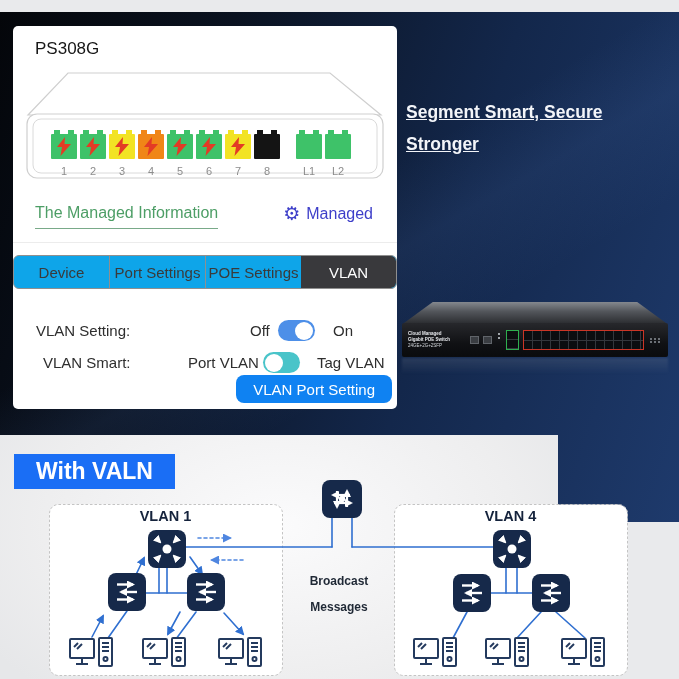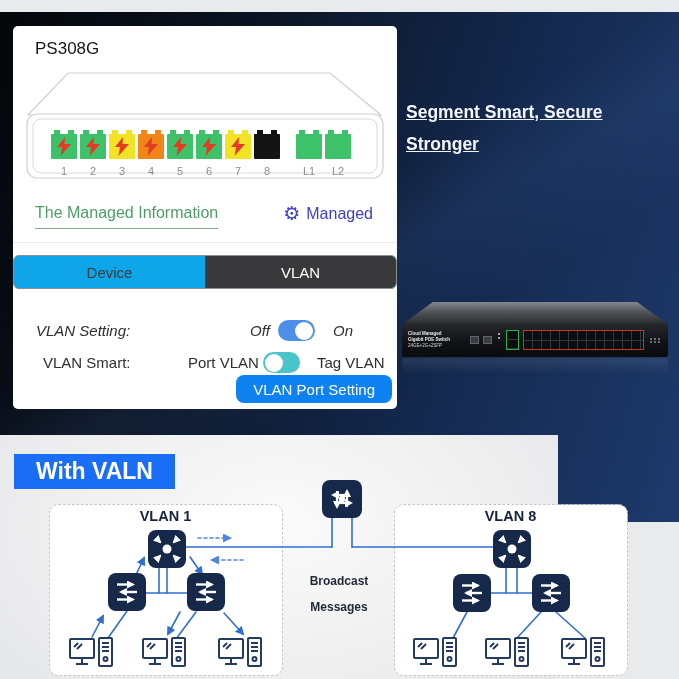--- a/index.html
+++ b/index.html
@@ -36,21 +36,21 @@
   .divider { position:absolute; left:0; right:0; top:216px; height:1px; background:#ececec; }
 
   .tab-bar { position:absolute; left:0; right:0; top:229px; height:34px; display:flex;
     border:1px solid #8f8f8f; border-radius:6px; background:#0ea5e9; overflow:hidden;justify-content:space-between; }
   .tab { flex:1; display:flex; align-items:center; justify-content:center;
     font-size:15px; color:#3a3a3a; border-left:1px solid #8f8f8f; cursor:pointer; }
   .tab:first-child { border-left:none; }
   .tab.active { background:#39393c; color:#fff; border-radius:0 5px 5px 0; border-left:none; }
 
   .setting-row { position:absolute; left:23px; width:350px; height:22px; font-size:15px; color:#2e2e2e; }
-  .row-vlan-setting { top:294px;font-style:italic; }
+  .row-vlan-setting { top:294px; }
   .row-vlan-type   { top:326px; }
   .setting-row span { position:absolute; top:2px; white-space:nowrap; }
   .toggle { position:absolute; width:37px; height:21px; border-radius:11px; cursor:pointer; }
   .toggle .knob { position:absolute; top:1.5px; width:18px; height:18px; border-radius:50%; background:#fff; }
   .tgl-blue { background:#4d8fe8; left:242px; top:0; } .tgl-blue .knob { right:2px; }
   .tgl-teal { background:#49c4c9; left:227px; top:0; } .tgl-teal .knob { left:2px; }
 
   .vlan-btn { position:absolute; right:5px; bottom:6px; height:28px; padding:0 17px;
     background:#0f82f2; color:#fff; font-size:15px; border:none; border-radius:8px; cursor:pointer; }
 
@@ -185,20 +185,22 @@
       <span class="setting">
         <span class="gear">⚙</span>
         <span>Managed</span>
       </span>
     </div>
 
     <div class="divider"></div>
 
     <div class="tab-bar" id="tab-bar">
         <div class="tab">Device</div>
+        <div class="tab">Port Settings</div>
+        <div class="tab">POE Settings</div>
         <div class="tab active">VLAN</div>
       </div>
 
     <div class="setting-row row-vlan-setting">
       <span style="left:0">VLAN Setting:</span>
       <span style="left:214px">Off</span>
       <div class="toggle tgl-blue">
           <div class="knob"></div>
         </div>
       <span style="left:297px">On</span>
@@ -342,18 +344,18 @@
     <use href="#ic-switch" x="532" y="557"></use>
     <use href="#ic-computer" x="69" y="621"></use>
     <use href="#ic-computer" x="142" y="621"></use>
     <use href="#ic-computer" x="218" y="621"></use>
     <use href="#ic-computer" x="413" y="621"></use>
     <use href="#ic-computer" x="485" y="621"></use>
     <use href="#ic-computer" x="561" y="621"></use>
   </svg>
 
   <div class="vlan-label v1">VLAN 1</div>
-  <div class="vlan-label v2">VLAN 8</div>
+  <div class="vlan-label v2">VLAN 4</div>
   <div class="broadcast">
     <div>Broadcast</div>
     <div>Messages</div>
   </div>
 </div>
 
 </body></html>

